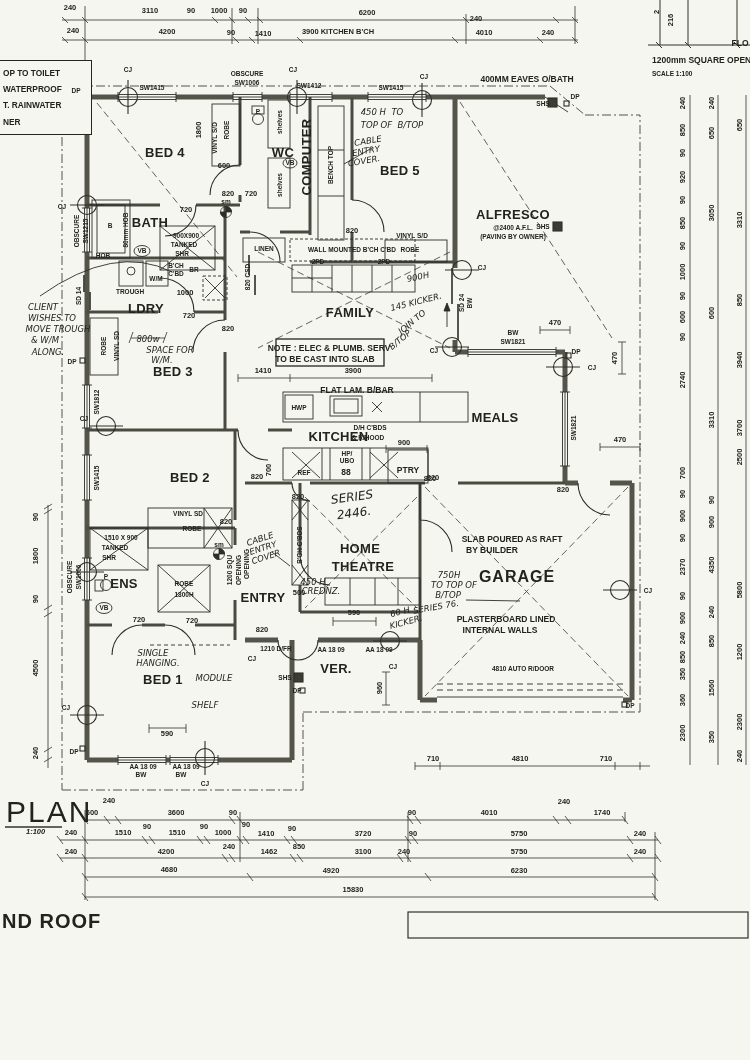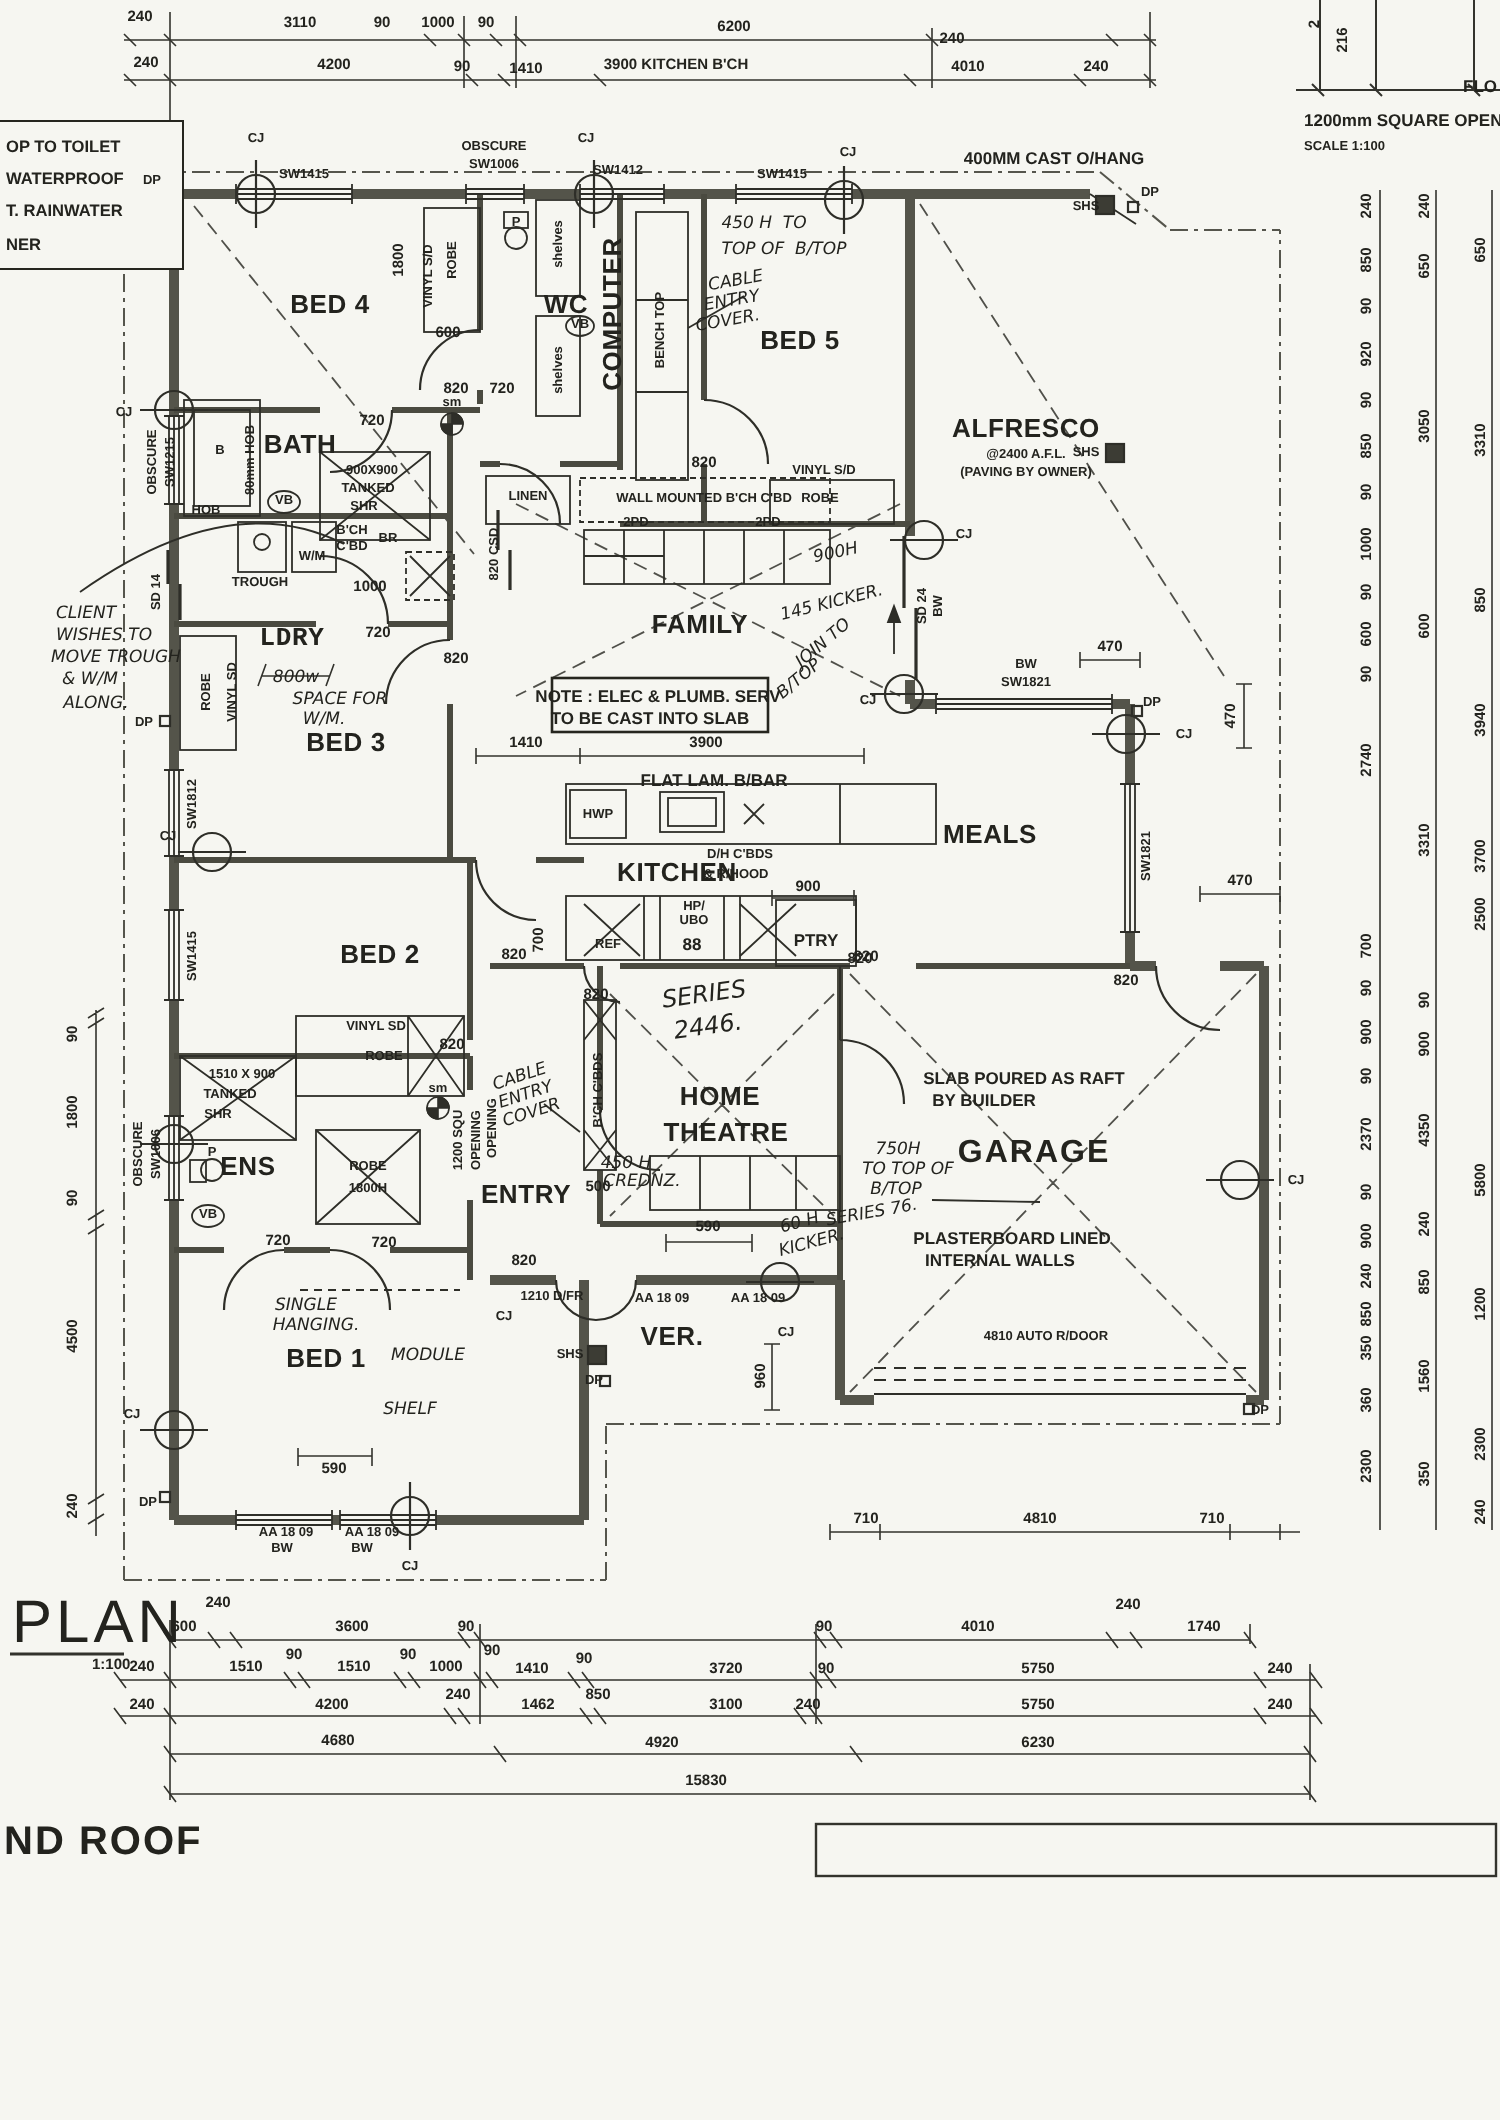--- a/index.html
+++ b/index.html
@@ -252,41 +252,41 @@
       <span class="lbl dm" style="left: 231px; top: 33px; transform: translate(-50%, -50%) rotate(0deg);">90</span>
       <span class="lbl dm" style="left: 263px; top: 34px; transform: translate(-50%, -50%) rotate(0deg);">1410</span>
       <span class="lbl dm" style="left: 338px; top: 32px; transform: translate(-50%, -50%) rotate(0deg);">3900 KITCHEN B'CH</span>
       <span class="lbl dm" style="left: 484px; top: 33px; transform: translate(-50%, -50%) rotate(0deg);">4010</span>
       <span class="lbl dm" style="left: 548px; top: 33px; transform: translate(-50%, -50%) rotate(0deg);">240</span>
       <span class="lbl dm" style="left: 671px; top: 20px; transform: translate(-50%, -50%) rotate(-90deg);">216</span>
       <span class="lbl dm" style="left: 657px; top: 12px; transform: translate(-50%, -50%) rotate(-90deg);">2</span>
       <span class="lbl sm" style="left: 740px; top: 43px; transform: translate(-50%, -50%) rotate(0deg);">FLO</span>
       <span class="lbl sm" style="left: 652px; top: 60px; transform: translate(0px, -50%) rotate(0deg);">1200mm SQUARE OPEN D</span>
       <span class="lbl xs" style="left: 652px; top: 74px; transform: translate(0px, -50%) rotate(0deg);">SCALE 1:100</span>
-      <span class="lbl sm" style="left: 527px; top: 79px; transform: translate(-50%, -50%) rotate(0deg);">400MM CAST O/HANG</span>
+      <span class="lbl sm" style="left: 527px; top: 79px; transform: translate(-50%, -50%) rotate(0deg);">400MM EAVES O/BATH</span>
       <span class="lbl xs" style="left: 128px; top: 70px; transform: translate(-50%, -50%) rotate(0deg);">CJ</span>
       <span class="lbl xs" style="left: 152px; top: 88px; transform: translate(-50%, -50%) rotate(0deg);">SW1415</span>
       <span class="lbl xs" style="left: 247px; top: 74px; transform: translate(-50%, -50%) rotate(0deg);">OBSCURE</span>
       <span class="lbl xs" style="left: 247px; top: 83px; transform: translate(-50%, -50%) rotate(0deg);">SW1006</span>
       <span class="lbl xs" style="left: 293px; top: 70px; transform: translate(-50%, -50%) rotate(0deg);">CJ</span>
       <span class="lbl xs" style="left: 309px; top: 86px; transform: translate(-50%, -50%) rotate(0deg);">SW1412</span>
       <span class="lbl xs" style="left: 391px; top: 88px; transform: translate(-50%, -50%) rotate(0deg);">SW1415</span>
       <span class="lbl xs" style="left: 424px; top: 77px; transform: translate(-50%, -50%) rotate(0deg);">CJ</span>
       <span class="lbl xs" style="left: 76px; top: 91px; transform: translate(-50%, -50%) rotate(0deg);">DP</span>
       <span class="lbl xs" style="left: 575px; top: 97px; transform: translate(-50%, -50%) rotate(0deg);">DP</span>
       <span class="lbl xs" style="left: 543px; top: 104px; transform: translate(-50%, -50%) rotate(0deg);">SHS</span>
       <span class="lbl rm" style="left: 165px; top: 152px; transform: translate(-50%, -50%) rotate(0deg);">BED 4</span>
       <span class="lbl rm" style="left: 283px; top: 152px; transform: translate(-50%, -50%) rotate(0deg);">WC</span>
       <span class="lbl rm" style="left: 306px; top: 157px; transform: translate(-50%, -50%) rotate(-90deg);">COMPUTER</span>
       <span class="lbl rm" style="left: 400px; top: 170px; transform: translate(-50%, -50%) rotate(0deg);">BED 5</span>
       <span class="lbl rm" style="left: 513px; top: 214px; transform: translate(-50%, -50%) rotate(0deg);">ALFRESCO</span>
       <span class="lbl xs" style="left: 513px; top: 228px; transform: translate(-50%, -50%) rotate(0deg);">@2400 A.F.L.</span>
       <span class="lbl xs" style="left: 513px; top: 237px; transform: translate(-50%, -50%) rotate(0deg);">(PAVING BY OWNER)</span>
       <span class="lbl rm" style="left: 150px; top: 222px; transform: translate(-50%, -50%) rotate(0deg);">BATH</span>
-      <span class="lbl rm" style="left: 146px; top: 319px; transform: translate(-50%, -50%) rotate(0deg); font-family: Liberation Mono, monospace;">LDRY</span>
+      <span class="lbl rm" style="left: 146px; top: 308px; transform: translate(-50%, -50%) rotate(0deg);">LDRY</span>
       <span class="lbl rm" style="left: 173px; top: 371px; transform: translate(-50%, -50%) rotate(0deg);">BED 3</span>
       <span class="lbl rm" style="left: 190px; top: 477px; transform: translate(-50%, -50%) rotate(0deg);">BED 2</span>
       <span class="lbl rm" style="left: 124px; top: 583px; transform: translate(-50%, -50%) rotate(0deg);">ENS</span>
       <span class="lbl rm" style="left: 163px; top: 679px; transform: translate(-50%, -50%) rotate(0deg);">BED 1</span>
       <span class="lbl rm" style="left: 350px; top: 312px; transform: translate(-50%, -50%) rotate(0deg);">FAMILY</span>
       <span class="lbl rm" style="left: 322px; top: 436px; transform: translate(-50%, -50%) rotate(0deg); padding-left: 33px;">KITCHEN</span>
       <span class="lbl rm" style="left: 495px; top: 417px; transform: translate(-50%, -50%) rotate(0deg);">MEALS</span>
       <span class="lbl rm" style="left: 360px; top: 548px; transform: translate(-50%, -50%) rotate(0deg);">HOME</span>
       <span class="lbl rm" style="left: 363px; top: 566px; transform: translate(-50%, -50%) rotate(0deg);">THEATRE</span>
       <span class="lbl rm" style="left: 263px; top: 597px; transform: translate(-50%, -50%) rotate(0deg);">ENTRY</span>
@@ -498,21 +498,21 @@
       <span class="lbl dm" style="left: 740px; top: 590px; transform: translate(-50%, -50%) rotate(-90deg);">5800</span>
       <span class="lbl dm" style="left: 740px; top: 652px; transform: translate(-50%, -50%) rotate(-90deg);">1200</span>
       <span class="lbl dm" style="left: 740px; top: 722px; transform: translate(-50%, -50%) rotate(-90deg);">2300</span>
       <span class="lbl dm" style="left: 740px; top: 756px; transform: translate(-50%, -50%) rotate(-90deg);">240</span>
       <span class="lbl dm" style="left: 36px; top: 517px; transform: translate(-50%, -50%) rotate(-90deg);">90</span>
       <span class="lbl dm" style="left: 36px; top: 556px; transform: translate(-50%, -50%) rotate(-90deg);">1800</span>
       <span class="lbl dm" style="left: 36px; top: 599px; transform: translate(-50%, -50%) rotate(-90deg);">90</span>
       <span class="lbl dm" style="left: 36px; top: 668px; transform: translate(-50%, -50%) rotate(-90deg);">4500</span>
       <span class="lbl dm" style="left: 36px; top: 753px; transform: translate(-50%, -50%) rotate(-90deg);">240</span>
       <span class="lbl ttl" style="left: 6px; top: 812px; transform: translate(0px, -50%) rotate(0deg);">PLAN</span>
-      <span class="lbl dm" style="left: 46px; top: 832px; transform: translate(0px, -50%) rotate(0deg);">1:100</span>
+      <span class="lbl dm" style="left: 26px; top: 832px; transform: translate(0px, -50%) rotate(0deg); font-style: italic;">1:100</span>
       <span class="lbl dm" style="left: 92px; top: 813px; transform: translate(-50%, -50%) rotate(0deg);">600</span>
       <span class="lbl dm" style="left: 109px; top: 801px; transform: translate(-50%, -50%) rotate(0deg);">240</span>
       <span class="lbl dm" style="left: 176px; top: 813px; transform: translate(-50%, -50%) rotate(0deg);">3600</span>
       <span class="lbl dm" style="left: 233px; top: 813px; transform: translate(-50%, -50%) rotate(0deg);">90</span>
       <span class="lbl dm" style="left: 412px; top: 813px; transform: translate(-50%, -50%) rotate(0deg);">90</span>
       <span class="lbl dm" style="left: 489px; top: 813px; transform: translate(-50%, -50%) rotate(0deg);">4010</span>
       <span class="lbl dm" style="left: 564px; top: 802px; transform: translate(-50%, -50%) rotate(0deg);">240</span>
       <span class="lbl dm" style="left: 602px; top: 813px; transform: translate(-50%, -50%) rotate(0deg);">1740</span>
       <span class="lbl dm" style="left: 71px; top: 833px; transform: translate(-50%, -50%) rotate(0deg);">240</span>
       <span class="lbl dm" style="left: 123px; top: 833px; transform: translate(-50%, -50%) rotate(0deg);">1510</span>

